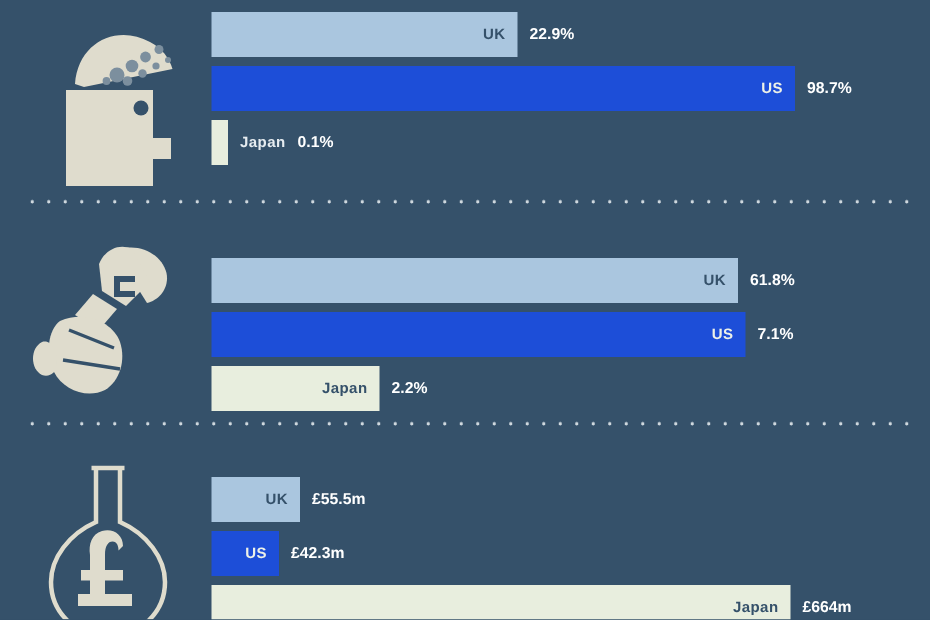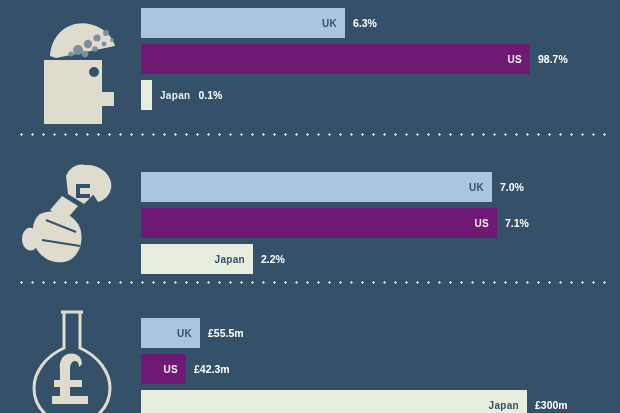--- a/index.html
+++ b/index.html
@@ -83,21 +83,21 @@
     white-space: nowrap;
   }
   .bar-value {
     font-size: 10.5px;
     font-weight: bold;
     color: #ffffff;
     margin-left: 8px;
     white-space: nowrap;
   }
   .c-uk   { background: #aac6df; }
-  .c-us   { background: #701a75; }
+  .c-us   { background: #1d4ed8; }
   .c-jp   { background: #e8eede; }
   .lbl-on-uk { color: #35516a; }
   .lbl-on-us { color: #edf1e8; }
   .lbl-on-jp { color: #35516a; text-align: center; }
 </style>
 </head>
 <body>
 
 <div id="page">
 
@@ -121,21 +121,21 @@
         <circle cx="86" cy="38" r="2.4" fill="#7c8f9e"></circle>
         <circle cx="94" cy="34" r="2" fill="#7c8f9e"></circle>
         <circle cx="53" cy="48" r="2.6" fill="#7c8f9e"></circle>
       </svg>
     </div>
 
     <div class="bar-row" style="top:8px;">
       <div class="bar c-uk" style="width:204px;">
         <span class="bar-label lbl-on-uk">UK</span>
       </div>
-      <span class="bar-value">6.3%</span>
+      <span class="bar-value">22.9%</span>
     </div>
 
     <div class="bar-row" style="top:44px;">
       <div class="bar c-us" style="width:389px;">
         <span class="bar-label lbl-on-us">US</span>
       </div>
       <span class="bar-value">98.7%</span>
     </div>
 
     <div class="bar-row" style="top:80px;">
@@ -167,21 +167,21 @@
 
         <path d="M28 58 L58 70" stroke="#35516a" stroke-width="2.2" fill="none"></path>
         <path d="M24 78 L62 84" stroke="#35516a" stroke-width="2.2" fill="none"></path>
       </svg>
     </div>
 
     <div class="bar-row" style="top:42px;">
       <div class="bar c-uk" style="width:351px;">
         <span class="bar-label lbl-on-uk">UK</span>
       </div>
-      <span class="bar-value">7.0%</span>
+      <span class="bar-value">61.8%</span>
     </div>
 
     <div class="bar-row" style="top:78px;">
       <div class="bar c-us" style="width:356px;">
         <span class="bar-label lbl-on-us">US</span>
       </div>
       <span class="bar-value">7.1%</span>
     </div>
 
     <div class="bar-row" style="top:114px;">
@@ -218,17 +218,17 @@
       <div class="bar c-us" style="width:45px;">
         <span class="bar-label lbl-on-us">US</span>
       </div>
       <span class="bar-value">£42.3m</span>
     </div>
 
     <div class="bar-row" style="top:112px;">
       <div class="bar c-jp" style="width:386px;">
         <span class="bar-label lbl-on-jp">Japan</span>
       </div>
-      <span class="bar-value">£300m</span>
+      <span class="bar-value">£664m</span>
     </div>
   </div>
 
 </div>
 
 </body></html>

